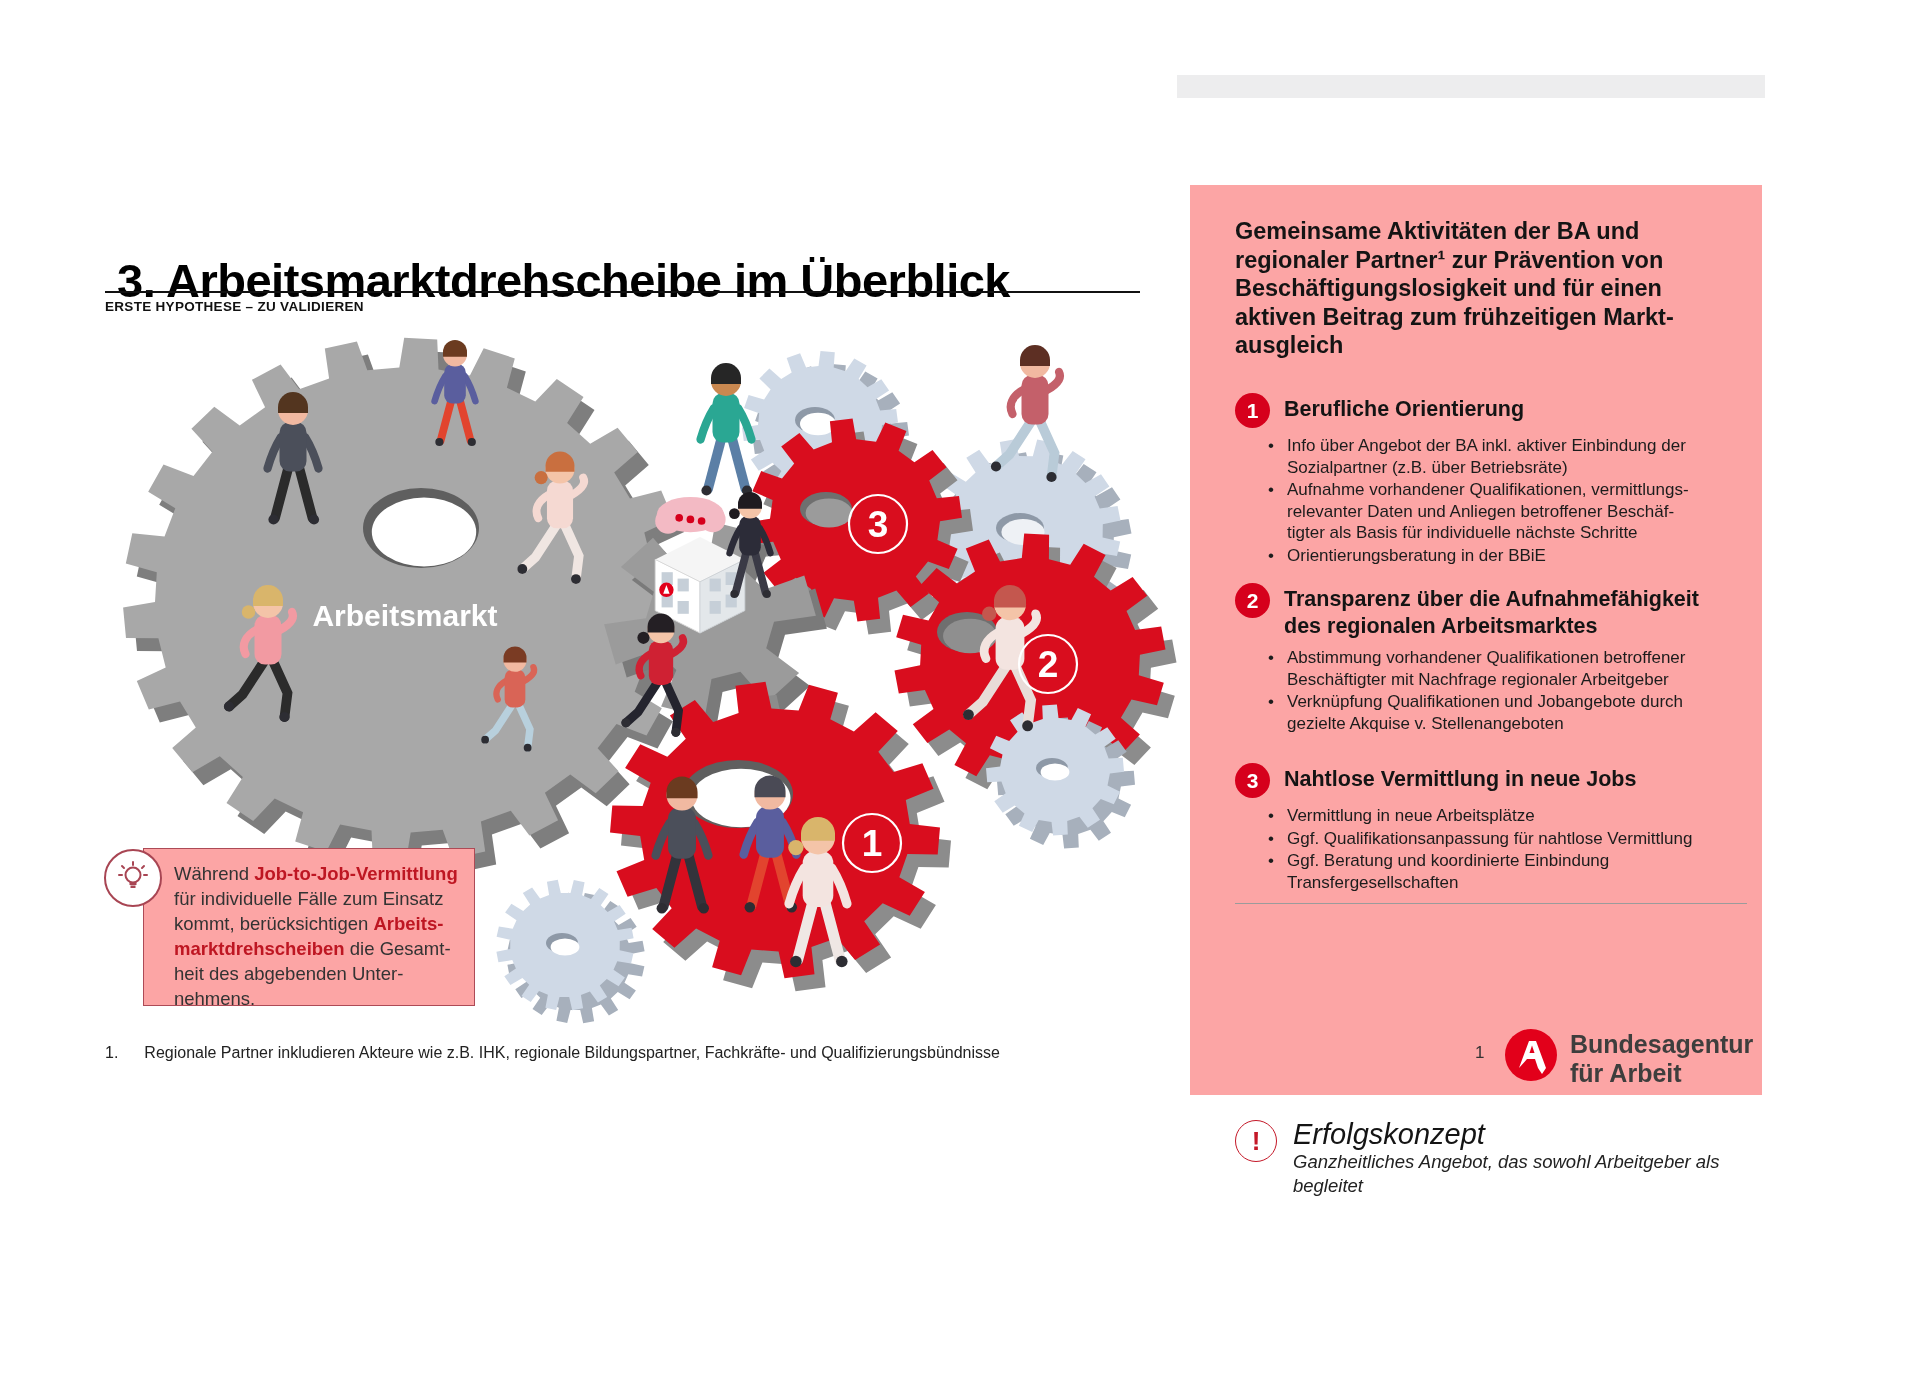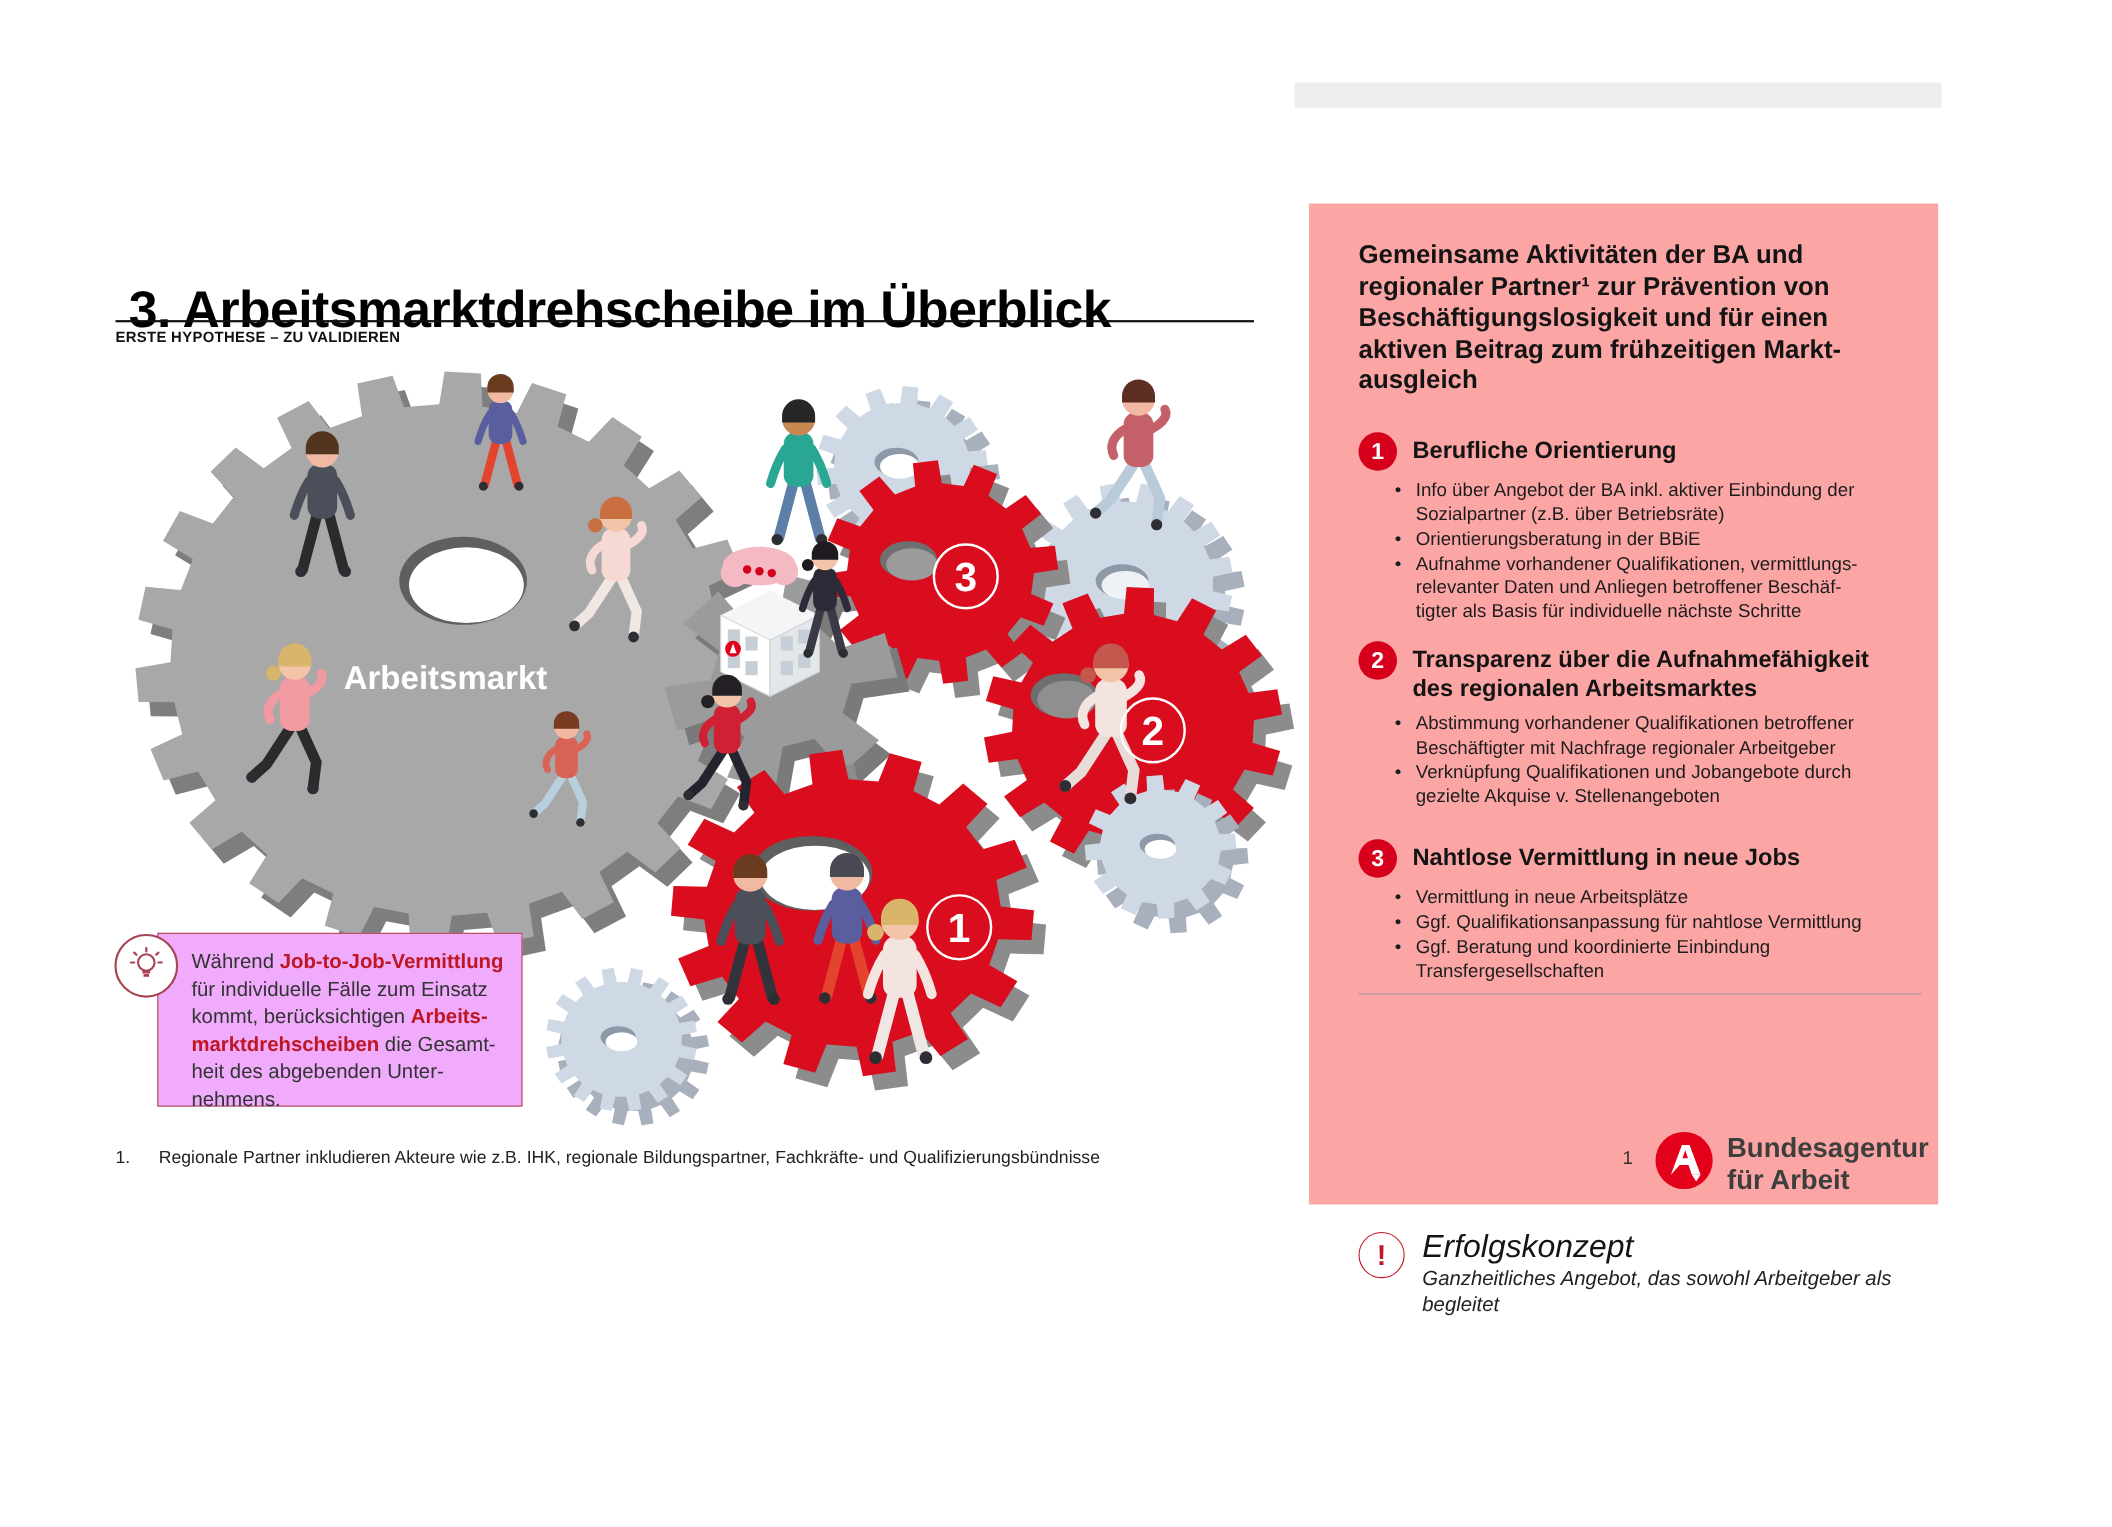--- a/index.html
+++ b/index.html
@@ -8,21 +8,21 @@
   .topstrip{position:absolute;left:1177px;top:75px;width:588px;height:23px;background:#ededee;}
   .title{position:absolute;left:117px;top:222px;font-size:47px;font-weight:bold;letter-spacing:-0.5px;color:#000;white-space:nowrap;}
   .title-rule{position:absolute;left:105px;top:291px;width:1035px;height:2px;background:#111;}
   .subtitle{position:absolute;left:105px;top:299px;font-size:13.5px;font-weight:bold;letter-spacing:0.3px;color:#111;}
   .legend{position:absolute;left:596px;top:293px;display:flex;align-items:center;gap:30px;}
   .legend-item{display:flex;align-items:center;gap:9px;}
   .legend-dot{width:25px;height:25px;border-radius:50%;}
   .legend-label{font-size:14px;color:#222;white-space:nowrap;}
   #diagram{position:absolute;left:80px;top:330px;}
   
-  .infobox{position:absolute;left:143px;top:848px;width:332px;height:158px;background:#f0abfc;
+  .infobox{position:absolute;left:143px;top:848px;width:332px;height:158px;background:#fca5a5;
            border:1.5px solid #ad4a56;padding:12px 14px 0 30px;box-sizing:border-box;
            font-size:18.5px;line-height:25px;color:#333;}
   .infobox .rb{color:#be1622;font-weight:bold;}
   .bulb-circle{position:absolute;left:104px;top:849px;width:58px;height:58px;border-radius:50%;
                background:#fff;border:2px solid #a84553;box-sizing:border-box;z-index:3;
                display:flex;align-items:center;justify-content:center;}
   .footnote{position:absolute;left:105px;top:1044px;font-size:16px;color:#222;display:flex;gap:26px;}
   
   .panel{position:absolute;left:1190px;top:185px;width:572px;height:910px;background:#fca5a5;}
   .panel-heading{position:absolute;left:45px;top:32px;font-size:23.5px;font-weight:bold;line-height:28.5px;color:#141414;}
@@ -378,22 +378,22 @@
         <div>ausgleich</div>
       </div>
     <div id="sections">
         <div class="section" style="top: 211px;">
           <div class="sec-head">
        <div class="sec-num">1</div>
        <div class="sec-title">Berufliche Orientierung</div>
      </div>
      <ul class="sec-bullets">
             <li>Info über Angebot der BA inkl. aktiver Einbindung der<br>Sozialpartner (z.B. über Betriebsräte)</li>
+            <li>Aufnahme vorhandener Qualifikationen, vermittlungs-<br>relevanter Daten und Anliegen betroffener Beschäf-<br>tigter als Basis für individuelle nächste Schritte</li>
             <li>Orientierungsberatung in der BBiE</li>
-            <li>Aufnahme vorhandener Qualifikationen, vermittlungs-<br>relevanter Daten und Anliegen betroffener Beschäf-<br>tigter als Basis für individuelle nächste Schritte</li>
           </ul>
         </div>
         <div class="section" style="top: 401px;">
           <div class="sec-head">
        <div class="sec-num">2</div>
        <div class="sec-title">Transparenz über die Aufnahmefähigkeit<br>des regionalen Arbeitsmarktes</div>
      </div>
      <ul class="sec-bullets">
             <li>Abstimmung vorhandener Qualifikationen betroffener<br>Beschäftigter mit Nachfrage regionaler Arbeitgeber</li>
             <li>Verknüpfung Qualifikationen und Jobangebote durch<br>gezielte Akquise v. Stellenangeboten</li>

